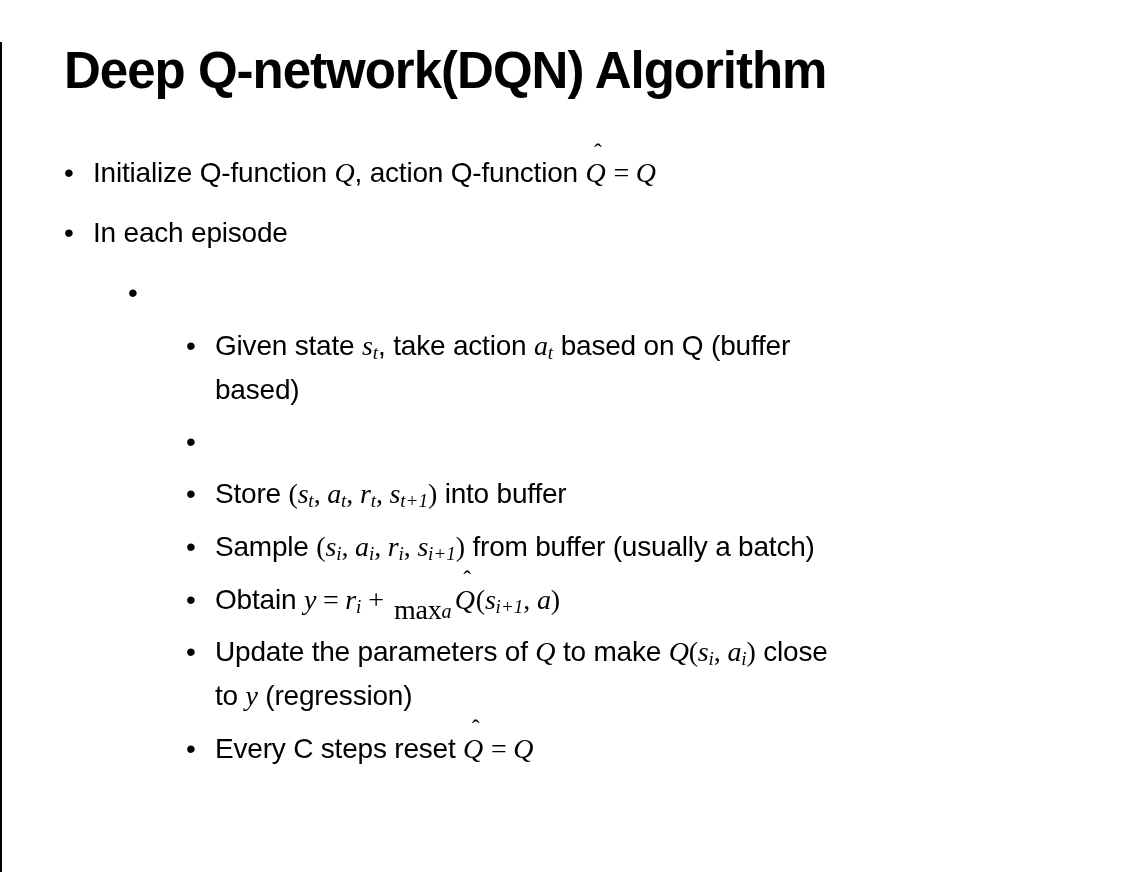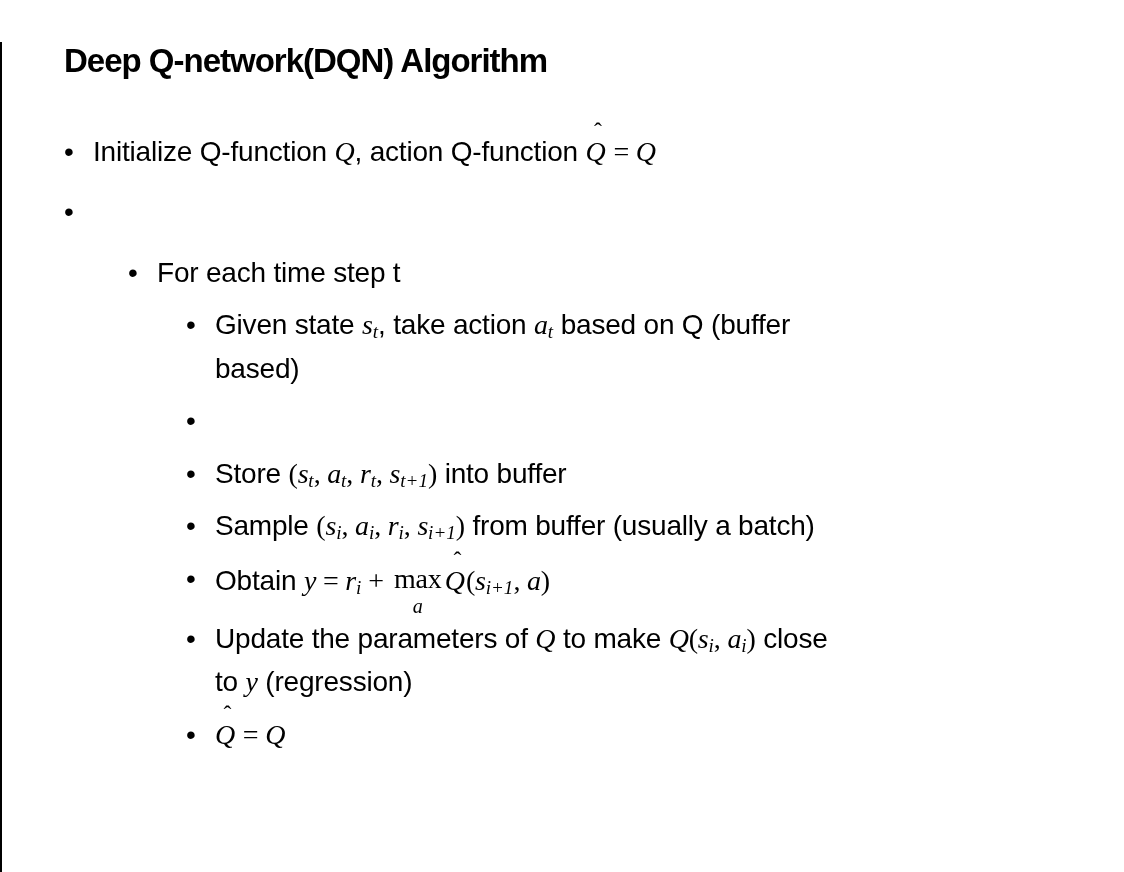--- a/index.html
+++ b/index.html
@@ -12,21 +12,21 @@
     color:#000000;
   }
   .left-edge {
     position:absolute; left:0; top:0;
     width:2px; height:872px;
     background:#000000;
   }
   .slide { position:relative; width:100%; height:100%; }
   .title {
     margin:42px 40px 0 64px;
-    font-size:33px;
+    font-size:51px;
     font-weight:700;
     letter-spacing:-1px;
     line-height:1.15;
     color:#000000;
     white-space:nowrap;
   }
   .bullets {
     margin-top:50px;
     font-size:28px;
     line-height:1.55;
@@ -69,21 +69,21 @@
     left:12%;
     top:-0.40em;
     width:100%;
     text-align:center;
     font-style:normal;
     font-size:0.85em;
     line-height:1;
   }
   .stack {
     display:inline-flex;
-    flex-direction:column;
+    flex-direction:row;
     align-items:center;
     vertical-align:middle;
     line-height:1;
     position:relative;
     top:0.30em;
     margin:0 0.12em;
     font-family:"Liberation Serif", serif;
   }
   .stack-top { font-style:normal; }
   .stack-bot { font-style:italic; font-size:0.72em; margin-top:0.12em; }
@@ -94,24 +94,24 @@
 <div class="slide">
   <div class="left-edge"></div>
   <h1 class="title">Deep Q-network(DQN) Algorithm</h1>
   <div class="bullets">
       <div class="bullet b-l1">
         <span class="marker">•</span>
         <div class="content"><span class="seg-t">Initialize Q-function </span><span class="seg-m">Q</span><span class="seg-t">, action Q-function </span><span class="hat"><span class="hat-mark">ˆ</span><span class="hat-base">Q</span></span><span class="seg-r"> = </span><span class="seg-m">Q</span></div>
       </div>
       <div class="bullet b-l1">
         <span class="marker">•</span>
+        <div class="content"><span class="seg-t">In each episode</span></div>
       </div>
       <div class="bullet b-l2">
         <span class="marker">•</span>
-        <div class="content"><span class="seg-t">For each time step t</span></div>
       </div>
       <div class="bullet b-l3">
         <span class="marker">•</span>
         <div class="content"><span class="seg-t">Given state </span><span class="seg-m">s</span><span class="seg-sub">t</span><span class="seg-t">, take action </span><span class="seg-m">a</span><span class="seg-sub">t</span><span class="seg-t"> based on Q (buffer</span><br><span class="seg-t">based)</span></div>
       </div>
       <div class="bullet b-l3">
         <span class="marker">•</span>
       </div>
       <div class="bullet b-l3">
         <span class="marker">•</span>
@@ -127,16 +127,16 @@
             <span class="stack-top">max</span>
             <span class="stack-bot">a</span>
           </span><span class="hat"><span class="hat-mark">ˆ</span><span class="hat-base">Q</span></span><span class="seg-r">(</span><span class="seg-m">s</span><span class="seg-sub">i+1</span><span class="seg-r">, </span><span class="seg-m">a</span><span class="seg-r">)</span></div>
       </div>
       <div class="bullet b-l3">
         <span class="marker">•</span>
         <div class="content"><span class="seg-t">Update the parameters of </span><span class="seg-m">Q</span><span class="seg-t"> to make </span><span class="seg-m">Q</span><span class="seg-r">(</span><span class="seg-m">s</span><span class="seg-sub">i</span><span class="seg-r">, </span><span class="seg-m">a</span><span class="seg-sub">i</span><span class="seg-r">)</span><span class="seg-t"> close</span><br><span class="seg-t">to </span><span class="seg-m">y</span><span class="seg-t"> (regression)</span></div>
       </div>
       <div class="bullet b-l3">
         <span class="marker">•</span>
-        <div class="content"><span class="hat"><span class="hat-mark">ˆ</span><span class="hat-base">Q</span></span><span class="seg-r"> = </span><span class="seg-m">Q</span></div>
+        <div class="content"><span class="seg-t">Every C steps reset </span><span class="hat"><span class="hat-mark">ˆ</span><span class="hat-base">Q</span></span><span class="seg-r"> = </span><span class="seg-m">Q</span></div>
       </div>
     </div>
 </div>
 
 </body></html>

